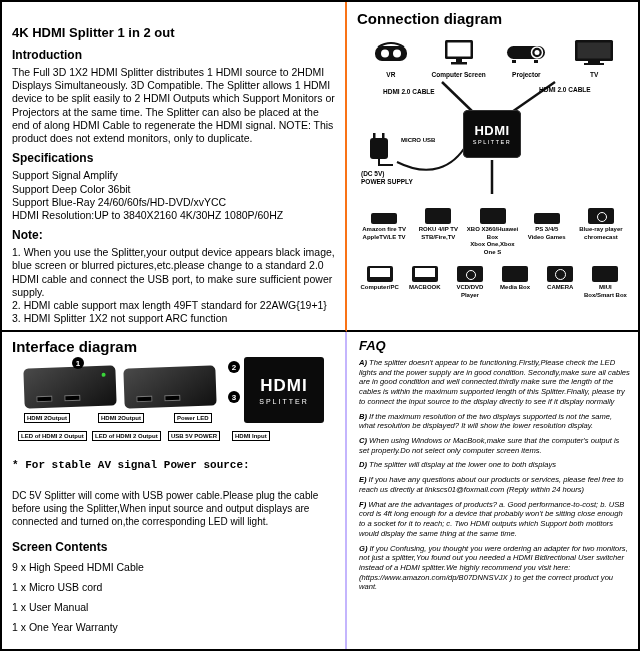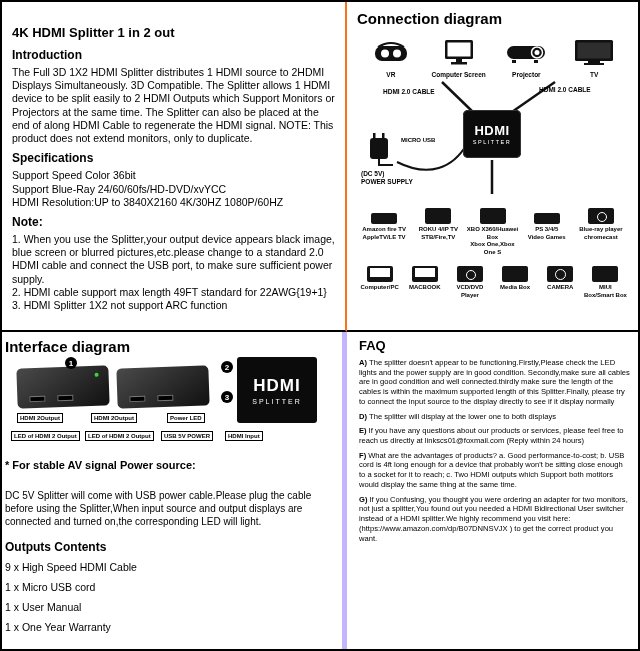--- a/index.html
+++ b/index.html
@@ -2,22 +2,22 @@
 <html><head>
 <meta charset="utf-8">
 <style>
   *{margin:0;padding:0;box-sizing:border-box;}
   html,body{background:#fff;}
   body{width:640px;font-family:"Liberation Sans",sans-serif;color:#000;}
   .page{width:640px;height:651px;border:2px solid #000;display:grid;grid-template-columns:345px 1fr;grid-template-rows:330px 1fr;background:#fff;}
   .q{position:relative;overflow:hidden;background:#fff;}
   .tl{border-right:2px solid #f97316;border-bottom:2px solid #000;padding:23px 10px;}
   .tr{border-bottom:2px solid #000;padding:8px 10px;}
-  .bl{border-right:5px solid #c4b5fd;padding:6px 3px;}
-  .br{padding:6px 8px 6px 12px;}
+  .bl{border-right:2px solid #c4b5fd;padding:6px 10px;}
+  .br{padding:6px 8px 6px 12px;font-style:italic;}
 
   
   .tl .title{font-size:13px;font-weight:bold;margin-bottom:8px;}
   .tl .sub{font-size:12px;font-weight:bold;margin:6px 0 4px;}
   .tl p,.tl .line{font-size:10.5px;line-height:1.26;}
 
   
   .h-section{font-size:15px;font-weight:bold;}
 
   
@@ -54,42 +54,43 @@
   .photo .port.b{left:40px;}
   .photo .led{position:absolute;width:4px;height:4px;background:#39d639;border-radius:50%;top:7px;right:10px;}
   .front-panel{position:absolute;left:232px;top:0;width:80px;height:66px;background:#0b0b0b;border-radius:3px;display:flex;flex-direction:column;align-items:center;justify-content:center;color:#fff;}
   .front-panel .brand{font-size:17px;font-weight:bold;letter-spacing:1px;}
   .front-panel .word{font-size:7px;letter-spacing:2px;margin-top:2px;}
   .callout{position:absolute;width:12px;height:12px;border-radius:50%;background:#000;color:#fff;font-size:8px;font-weight:bold;display:flex;align-items:center;justify-content:center;}
   .callout.c1{left:60px;top:0;}
   .callout.c2{left:216px;top:4px;}
   .callout.c3{left:216px;top:34px;}
   .tag{position:absolute;border:1px solid #000;font-size:6px;font-weight:bold;padding:1px 2px;background:#fff;white-space:nowrap;}
-  .power-heading{font-size:11px;font-weight:bold;margin-top:8px;}
+  .power-heading{font-size:11px;font-weight:bold;margin-top:8px;font-family:Liberation Mono, monospace;}
   .power-body{font-size:10px;line-height:1.3;margin-top:18px;}
   .pkg-heading{font-size:12px;font-weight:bold;margin-top:12px;}
   .pkg-list{margin-top:4px;}
   .pkg-line{font-size:10.5px;line-height:1.9;}
 
   
   .faq-heading{font-size:13px;font-weight:bold;margin-bottom:5px;}
   .faq-item{font-size:7.6px;line-height:1.28;margin-bottom:5px;}
   .faq-label{font-weight:bold;margin-right:2px;}
 </style>
 </head>
 <body>
 
 <div class="page">
 
   <section class="q tl">
     <div class="title">4K HDMI Splitter 1 in 2 out</div>
     <div class="sub">Introduction</div>
     <p>The Full 3D 1X2 HDMI Splitter distributes 1 HDMI source to 2HDMI Displays Simultaneously. 3D Compatible. The Splitter allows 1 HDMI device to be split easily to 2 HDMI Outputs which Support Monitors or Projectors at the same time. The Splitter can also be placed at the end of along HDMI Cable to regenerate the HDMI signal. NOTE: This product does not extend monitors, only to duplicate.</p>
     <div class="sub">Specifications</div>
-    <div class="line">Support Speed Color 36bit</div>
+    <div class="line">Support Signal Amplify</div>
+    <div class="line">Support Deep Color 36bit</div>
     <div class="line">Support Blue-Ray 24/60/60fs/HD-DVD/xvYCC</div>
     <div class="line">HDMI Resolution:UP to 3840X2160 4K/30HZ 1080P/60HZ</div>
     <div class="sub">Note:</div>
     <p>1. When you use the Splitter,your output device appears black image, blue screen or blurred pictures,etc.please change to a standard 2.0 HDMI cable and connect the USB port, to make sure sufficient power supply.</p>
     <p>2. HDMI cable support max length 49FT standard for 22AWG{19+1}</p>
     <p>3. HDMI Splitter 1X2 not support ARC function</p>
   </section>
 
   <section class="q tr">
     <div class="h-section">Connection diagram</div>
@@ -249,31 +250,33 @@
       <span class="tag" style="left:162px;top:56px;">Power LED</span>
       <span class="tag" style="left:6px;top:74px;">LED of HDMI 2 Output</span>
       <span class="tag" style="left:80px;top:74px;">LED of HDMI 2 Output</span>
       <span class="tag" style="left:156px;top:74px;">USB 5V POWER</span>
       <span class="tag" style="left:220px;top:74px;">HDMI Input</span>
     </div>
 
     <div class="power-heading">* For stable AV signal Power source:</div>
     <p class="power-body">DC 5V Splitter will come with USB power cable.Please plug the cable before using the Splitter,When input source and output displays are connected and turned on,the corresponding LED will light.</p>
 
-    <div class="pkg-heading">Outputs Contents</div>
+    <div class="pkg-heading">Screen Contents</div>
     <div class="pkg-list">
       <div class="pkg-line">9 x High Speed HDMI Cable</div>
       <div class="pkg-line">1 x Micro USB cord</div>
       <div class="pkg-line">1 x User Manual</div>
       <div class="pkg-line">1 x One Year Warranty</div>
     </div>
   </section>
 
   <section class="q br">
     <div class="faq-heading">FAQ</div>
     <p class="faq-item"><span class="faq-label">A)</span><span>The splitter doesn't appear to be functioning.Firstly,Please check the LED lights and the power supply are in good condition. Secondly,make sure all cables are in good condition and well connected.thirdly make sure the length of the cables is within the maximum supported length of this Splitter.Finally, please try to connect the input source to the display directly to see if it display normally</span></p>
+    <p class="faq-item"><span class="faq-label">B)</span><span>If the maximum resolution of the two displays supported is not the same, what resolution be displayed? It will show the lower resolution display.</span></p>
+    <p class="faq-item"><span class="faq-label">C)</span><span>When using Windows or MacBook,make sure that the computer's output is set properly.Do not select only computer screen items.</span></p>
     <p class="faq-item"><span class="faq-label">D)</span><span>The splitter will display at the lower one to both displays</span></p>
     <p class="faq-item"><span class="faq-label">E)</span><span>If you have any questions about our products or services, please feel free to reach us directly at linkscs01@foxmail.com (Reply within 24 hours)</span></p>
     <p class="faq-item"><span class="faq-label">F)</span><span>What are the advantages of products? a. Good performance-to-cost; b. USB cord is 4ft long enough for a device that probably won't be sitting close enough to a socket for it to reach; c. Two HDMI outputs which Support both motitors would display the same thing at the same time.</span></p>
     <p class="faq-item"><span class="faq-label">G)</span><span>If you Confusing, you thought you were ordering an adapter for two monitors, not just a splitter,You found out you needed a HDMI Bidirectional User switcher instead of a HDMI splitter.We highly recommend you visit here: (https://www.amazon.com/dp/B07DNNSVJX ) to get the correct product you want.</span></p>
   </section>
 
 </div>
 
 </body></html>

